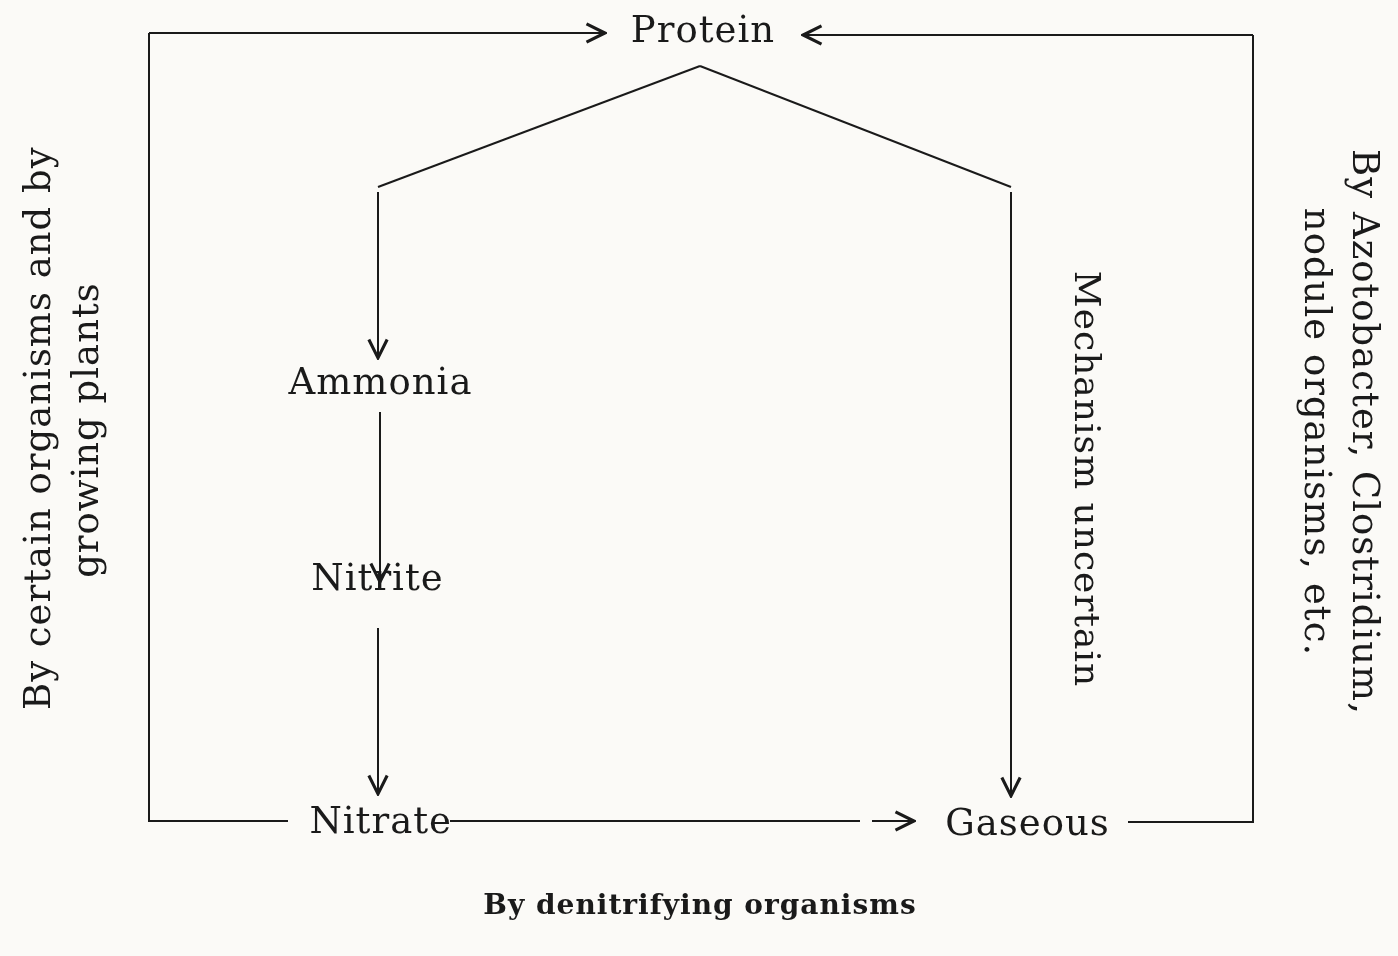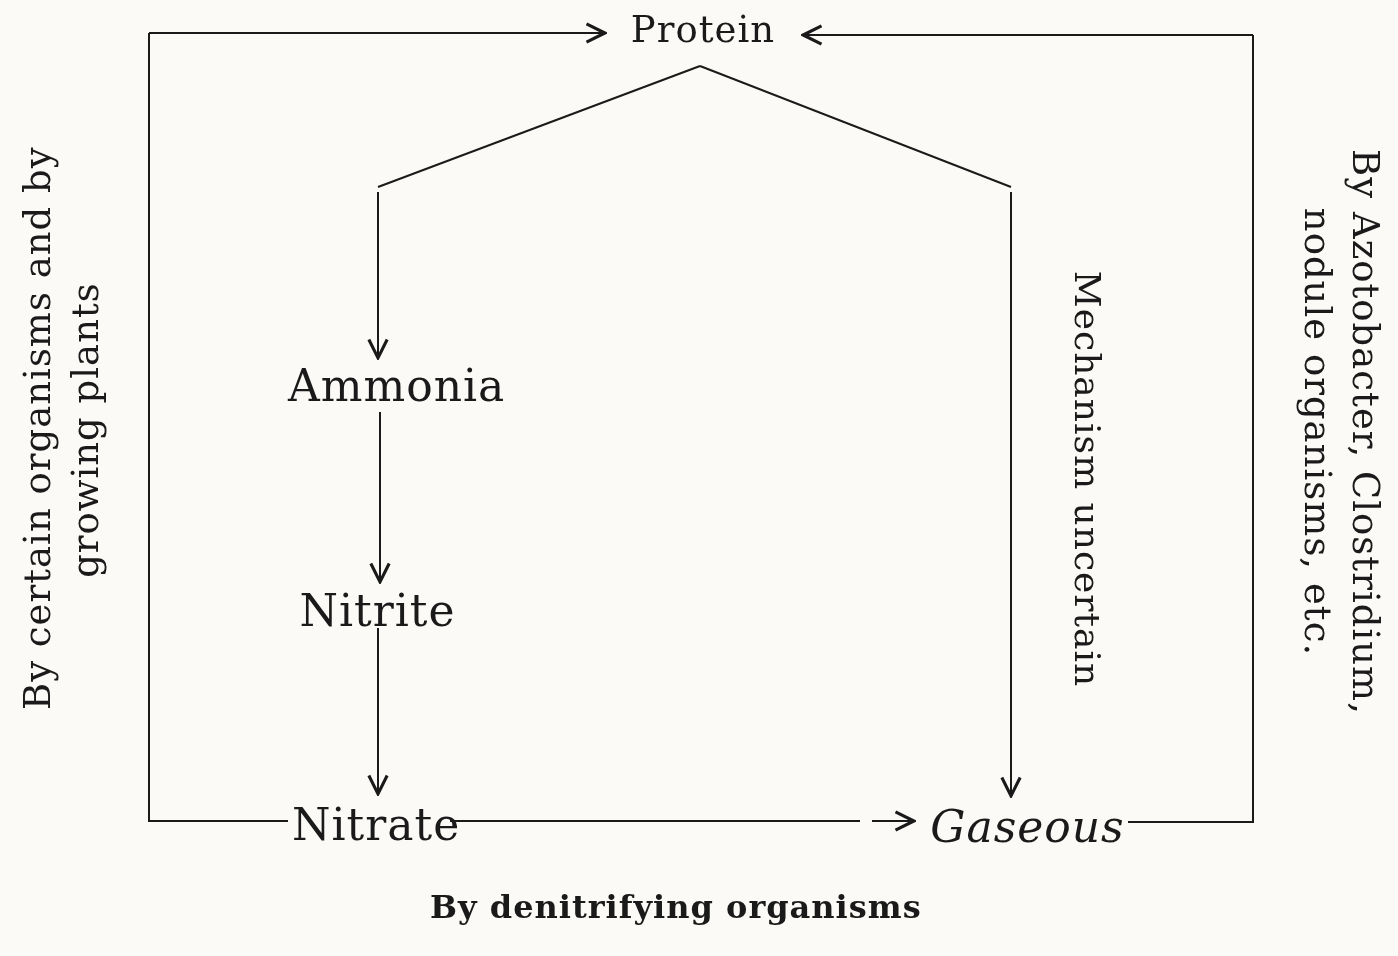--- a/index.html
+++ b/index.html
@@ -20,31 +20,31 @@
   }
   svg.lines {
     position: absolute;
     left: 0;
     top: 0;
     width: 1398px;
     height: 956px;
   }
   .node {
     position: absolute;
-    font-size: 44px;
+    font-size: 37px;
     letter-spacing: 1px;
     text-align: center;
     white-space: nowrap;
     color: #1a1a1a;
   }
   .node-protein   { left: 618px; top: 8px;   width: 170px; font-size: 37px; }
   .node-ammonia   { left: 288px; top: 360px; width: 185px; }
-  .node-nitrite   { left: 295px; top: 585px; width: 165px; }
+  .node-nitrite   { left: 295px; top: 556px; width: 165px; }
   .node-nitrate   { left: 292px; top: 799px; width: 160px; text-align: right; }
-  .node-gaseous   { left: 925px; top: 800px; width: 205px; font-style: italic; }
+  .node-gaseous   { left: 925px; top: 800px; width: 205px; }
   .node-gaseous div { line-height: 1.22; }
 
   .side-label {
     position: absolute;
     font-size: 37px;
     letter-spacing: 1px;
     text-align: center;
     line-height: 1.3;
     white-space: nowrap;
   }
@@ -68,21 +68,22 @@
     width: 420px;
     height: 46px;
     font-size: 36px;
     transform: rotate(90deg);
   }
   .label-bottom {
     position: absolute;
     left: 430px;
     top: 888px;
     width: 540px;
-    font-size: 32px;
+    text-align: center;
+    font-size: 28px;
     font-weight: 600;
     letter-spacing: 1px;
     white-space: nowrap;
   }
 </style>
 </head>
 <body>
 
 <div class="page">
 

